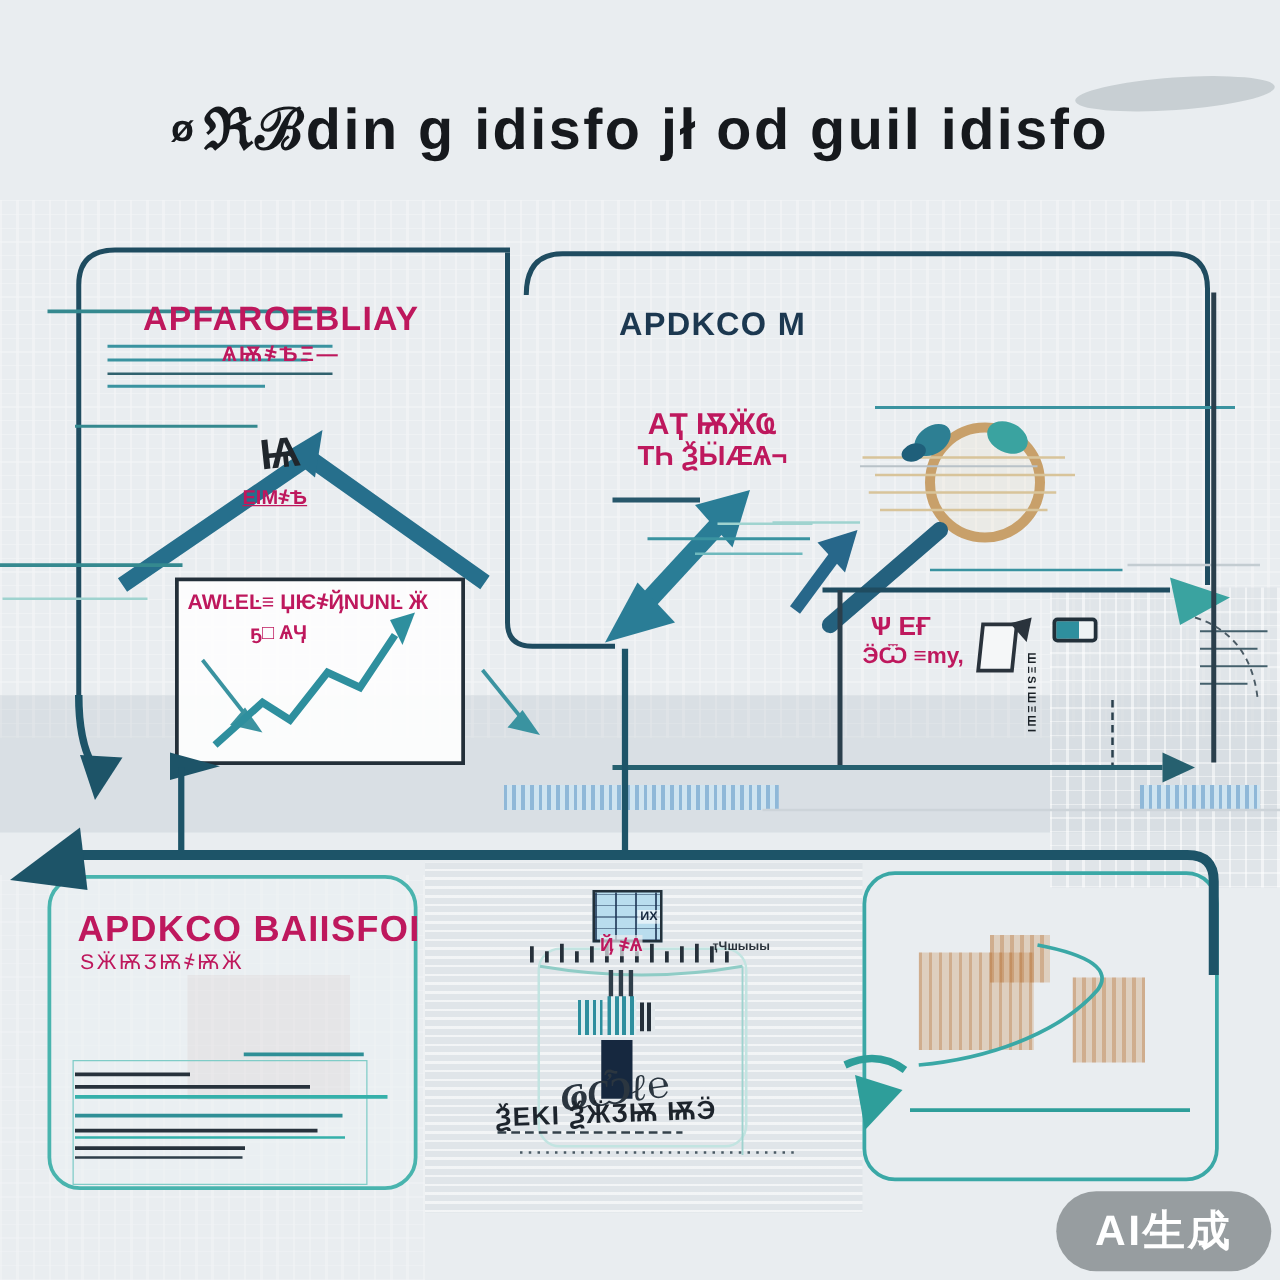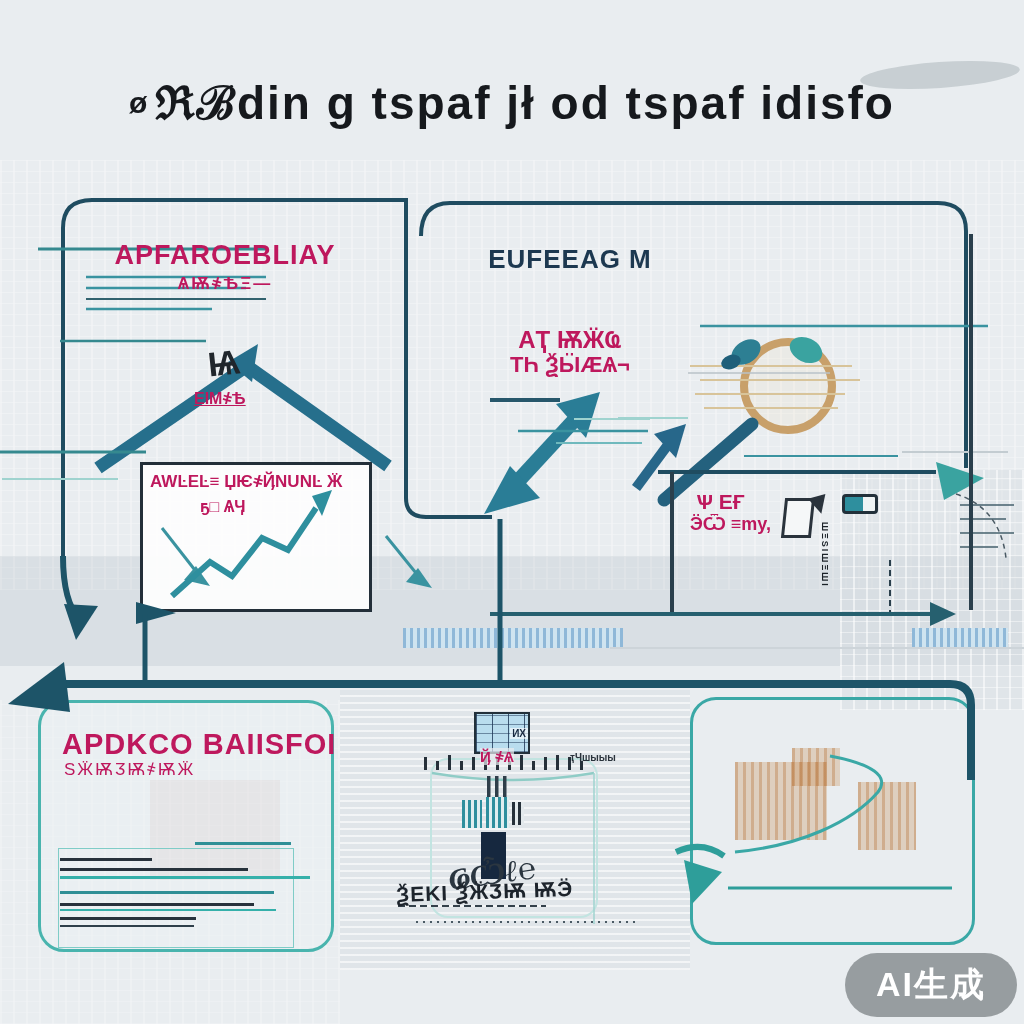--- a/index.html
+++ b/index.html
@@ -157,30 +157,30 @@
     <path d="M 416 922 H 640" stroke="#4a5a64" stroke-width="2" stroke-dasharray="2 5"></path>
 
     <path d="M 735 852 C 800 846 852 822 878 792 C 890 776 872 764 830 756" fill="none" stroke="#3aa8a6" stroke-width="3"></path>
     <path d="M 728 888 H 952" stroke="#2e9e9a" stroke-width="3"></path>
     <path d="M 676 852 Q 702 840 724 856" fill="none" stroke="#2e9e9a" stroke-width="6"></path>
     <polygon points="684,860 722,872 692,904" fill="#2e9e9a"></polygon>
   </svg>
 
   <div class="txt title" style="left:0;top:70px;width:1024px;">
     <span class="ctr" style="display:block;">
-      <span class="pre">ø</span><span>ℜℬdin g tspaf jł od tspaf idisfo</span>
+      <span class="pre">ø</span><span>ℜℬdin g idisfo jł od guil idisfo</span>
     </span>
   </div>
 
   <div class="txt h1 ctr" style="left:75px;top:240px;width:300px;">APFAROEBLIAY</div>
   <div class="txt h2 ctr" style="left:75px;top:274px;width:300px;">ѦѬ҂ѢΞ—</div>
   <div class="txt" style="left:208px;top:344px;font-size:34px;font-weight:bold;transform:rotate(-6deg);color:#20262c;">Ѩ</div>
   <div class="txt" style="left:194px;top:390px;font-size:16px;font-weight:bold;text-decoration:underline;">EIМ҂Ѣ</div>
 
-  <div class="txt h1 ctr blue1" style="left:430px;top:244px;width:280px;font-size:26px;">EUFEEAG М</div>
+  <div class="txt h1 ctr blue1" style="left:430px;top:244px;width:280px;font-size:26px;">APDKCO М</div>
   <div class="txt ctr" style="left:430px;top:326px;width:280px;font-size:24px;font-weight:bold;">AҬ ѬӜҨ</div>
   <div class="txt ctr" style="left:430px;top:352px;width:280px;font-size:22px;font-weight:bold;">TҺ ѮӸӔѦ¬</div>
 
   <div class="txt" style="left:150px;top:472px;font-size:17px;font-weight:bold;">AWĿEĿ≡ ЏѤ҂ҊNUNĿ Ӝ</div>
   <div class="txt" style="left:200px;top:498px;font-size:16px;font-weight:bold;">ҕ□ ѦӋ</div>
 
   <div class="txt" style="left:696px;top:490px;font-size:21px;font-weight:bold;">Ѱ ЕҒ</div>
   <div class="txt" style="left:690px;top:514px;font-size:18px;font-weight:bold;">ӬѾ ≡my,</div>
   <div class="iconwin" style="left:783px;top:498px;"></div>
   <div class="icontri" style="left:810px;top:496px;"></div>

